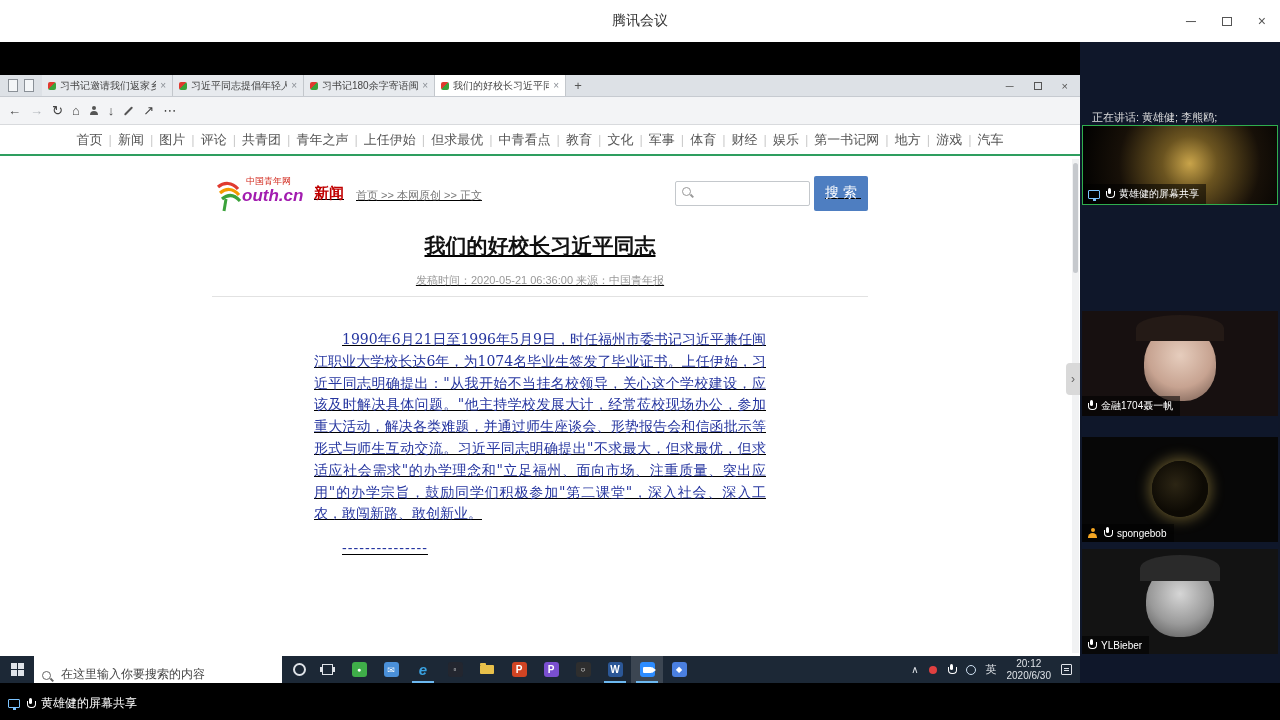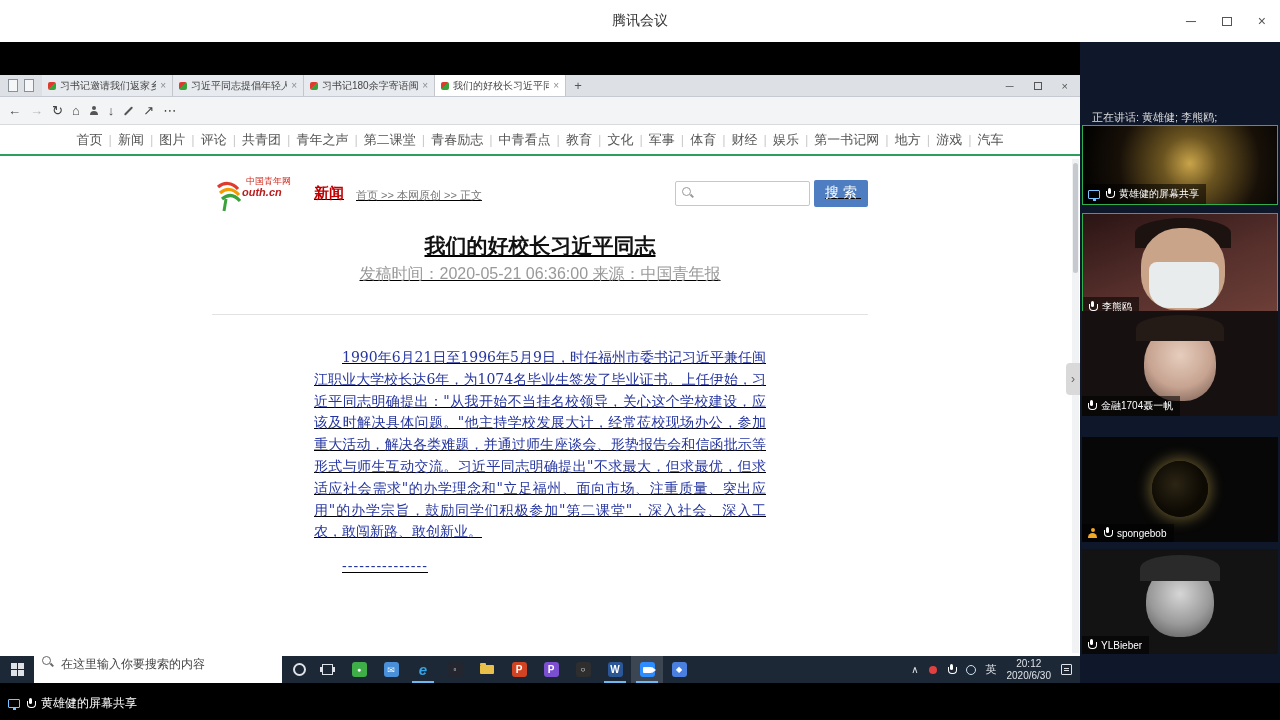--- a/index.html
+++ b/index.html
@@ -51,53 +51,53 @@
   .sitenav { height:31px; background:#fff; border-bottom:2px solid #2e9e5f; display:flex; align-items:center; justify-content:center; }
   .sitenav .nav-item { font-size:13px; color:#555; cursor:pointer; }
   .sitenav .nav-item:not(:last-child)::after { content:"|"; color:#ccc; margin:0 6px; }
 
   .page { position:relative; height:500px; background:#fff; overflow:hidden; }
   .page-inner { width:656px; margin:0 auto;text-decoration:underline; }
 
   .page-header { display:flex; align-items:center; padding-top:16px; height:58px; }
   .logo { position:relative; width:100px; height:40px; }
   .logo-cn { position:absolute; left:34px; top:2px; font-size:9px; color:#d22a1e; }
-  .logo-en { position:absolute; left:30px; top:13px; font-size:11px; font-weight:bold; font-style:italic; color:#b91c1c; }
+  .logo-en { position:absolute; left:30px; top:13px; font-size:17px; font-weight:bold; font-style:italic; color:#a21caf; }
   .logo svg { position:absolute; left:0; top:0; }
   .section-label { font-size:15px; font-weight:bold; color:#c00000; margin-left:2px; }
   .breadcrumb { font-size:11px; color:#777; margin-left:12px; margin-top:4px; }
   .ph-spacer { flex:1; }
   .search-box { width:135px; height:25px; border:1px solid #c4c8cc; border-radius:2px; display:flex; align-items:center; padding:0 6px; background:#fff; }
   .mag { position:relative; width:12px; height:12px; display:inline-block; }
   .mag::before { content:""; position:absolute; left:0; top:0; width:7px; height:7px; border:1.5px solid #999; border-radius:50%; }
   .mag::after { content:""; position:absolute; left:8px; top:8px; width:4px; height:1.5px; background:#999; transform:rotate(45deg); }
-  .search-btn { width:54px; height:27px; margin-left:4px; background:#4e7ec1; color:#fff; font-size:14px;
+  .search-btn { width:54px; height:35px; margin-left:4px; background:#4e7ec1; color:#fff; font-size:14px;
     display:flex; align-items:center; justify-content:center; letter-spacing:4px; text-indent:4px; border-radius:2px; cursor:pointer; }
 
   .article-title { margin-top:16px; text-align:center; font-size:21px; font-weight:bold; color:#111; line-height:31px; }
-  .article-meta { margin-top:3px; text-align:center; font-size:16px; color:#999; padding-bottom:29px; border-bottom:1px solid #e2e2e2; }
+  .article-meta { margin-top:12px; text-align:center; font-size:11px; color:#999; padding-bottom:8px; border-bottom:1px solid #e2e2e2; }
 
   .article-body { width:452px; margin:32px auto 0; font-family:"DejaVu Serif","Liberation Serif",serif;
     font-size:14px; color:#2636a0; line-height:21.8px; text-align:justify; }
   .article-body p { text-indent:2em; margin-bottom:13px; }
   .dashes { text-indent:1.5em; letter-spacing:1px; margin-bottom:13px; }
 
   .page-scrollbar { position:absolute; right:1px; top:84px; width:7px; height:494px; background:#f1f2f3; }
   .page-scroll-thumb { position:absolute; left:1px; top:4px; width:5px; height:110px; background:#c6c9cd; border-radius:3px; }
 
   
   .collapse-handle { position:absolute; left:1066px; top:363px; width:14px; height:32px; background:#d9d9d9;
     border-radius:4px 0 0 4px; display:flex; align-items:center; justify-content:center; color:#666; font-size:12px; cursor:pointer; }
 
   
   .taskbar { position:absolute; left:0; top:656px; width:1080px; height:27px; background:#1c2836; display:flex; align-items:center; }
   .start { width:34px; height:27px; display:flex; align-items:center; justify-content:center; cursor:pointer; }
   .winlogo { display:grid; grid-template-columns:6px 6px; grid-gap:1px; }
   .winlogo i { width:6px; height:6px; background:#dfe3e8; }
-  .tb-search { width:248px; height:27px; background:#fff; display:flex; align-items:flex-start; gap:7px; padding:0 8px; cursor:text; }
+  .tb-search { width:248px; height:27px; background:#fff; display:flex; align-items:flex-end; gap:7px; padding:0 8px; cursor:text; }
   .tb-search .mag::before { border-color:#666; } .tb-search .mag::after { background:#666; }
   .tb-search-text { font-size:12px; color:#444; white-space:nowrap; }
   .cortana { width:13px; height:13px; border:2px solid #dfe3e8; border-radius:50%; margin-left:11px; }
   .tview { width:11px; height:11px; border:1px solid #dfe3e8; margin-left:16px;
     box-shadow:-5px 0 0 -3px #dfe3e8, 5px 0 0 -3px #dfe3e8; }
   .tb-apps { display:flex; align-items:center; margin-left:10px; }
   .tb-app { width:32px; height:27px; display:flex; align-items:center; justify-content:center; position:relative; cursor:pointer; }
   .tb-app.open::after { content:""; position:absolute; left:5px; right:5px; bottom:0; height:2px; background:#6cb8f0; }
   .tb-app.active { background:rgba(255,255,255,.14); }
   .badge { width:15px; height:15px; border-radius:3px; display:flex; align-items:center; justify-content:center;
@@ -226,22 +226,22 @@
     <span class="nav-glyph">⋯</span>
   </div>
 
   <div class="sitenav">
     <span class="nav-item">首页</span>
     <span class="nav-item">新闻</span>
     <span class="nav-item">图片</span>
     <span class="nav-item">评论</span>
     <span class="nav-item">共青团</span>
     <span class="nav-item">青年之声</span>
-    <span class="nav-item">第二课堂</span>
-    <span class="nav-item">青春励志</span>
+    <span class="nav-item">上任伊始</span>
+    <span class="nav-item">但求最优</span>
     <span class="nav-item">中青看点</span>
     <span class="nav-item">教育</span>
     <span class="nav-item">文化</span>
     <span class="nav-item">军事</span>
     <span class="nav-item">体育</span>
     <span class="nav-item">财经</span>
     <span class="nav-item">娱乐</span>
     <span class="nav-item">第一书记网</span>
     <span class="nav-item">地方</span>
     <span class="nav-item">游戏</span>
@@ -366,31 +366,20 @@
 
   <div class="tile speaking-border" style="top:83px; height:80px;">
     <div class="art art-share"></div>
     <div class="tile-label">
       <span class="scr"></span>
       <span class="mic"></span>
       <span>黄雄健的屏幕共享</span>
     </div>
   </div>
 
-  <div class="tile speaking-border" style="top:171px; height:105px;">
-    <div class="art art-mask">
-      <div class="hair"></div>
-        <div class="face"></div>
-        <div class="mask"></div>
-    </div>
-    <div class="tile-label">
-      <span class="mic"></span>
-      <span>李熊鸥</span>
-    </div>
-  </div>
 
   <div class="tile" style="top:269px; height:105px;">
     <div class="art art-woman"></div>
     <div class="tile-label">
       <span class="mic"></span>
       <span>金融1704聂一帆</span>
     </div>
   </div>
 
   <div class="tile" style="top:395px; height:105px;">

